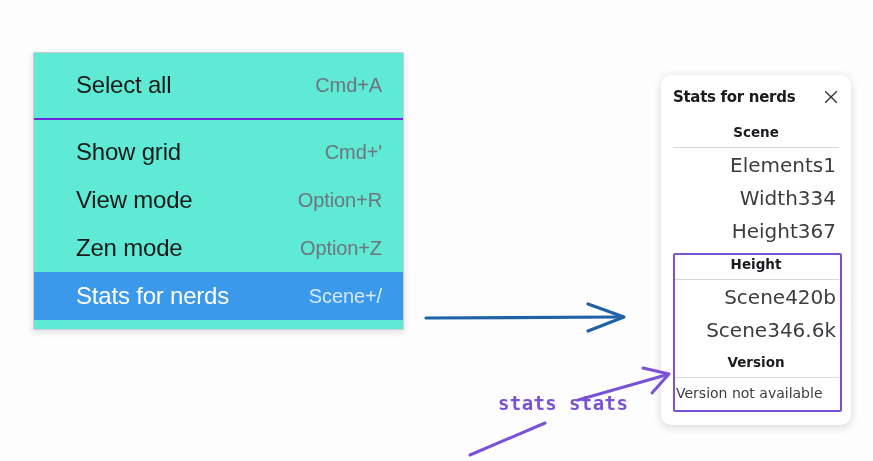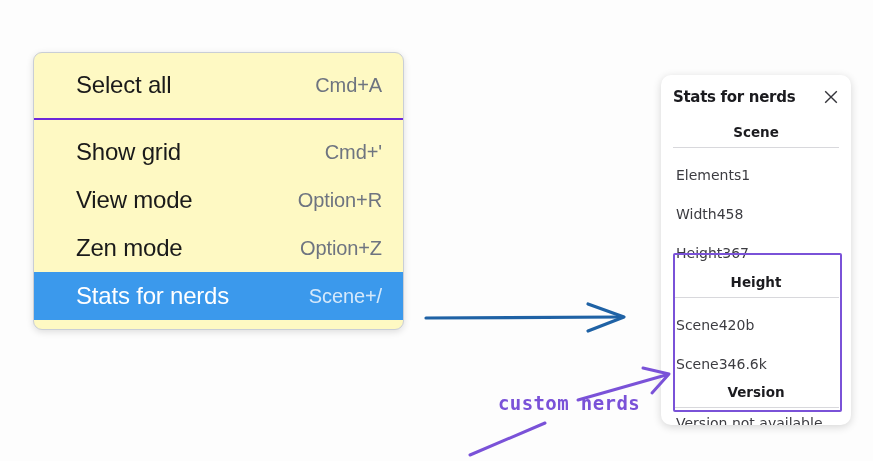--- a/index.html
+++ b/index.html
@@ -14,23 +14,23 @@
     overflow: hidden;
     position: relative;
   }
 
   
   #context-menu {
     position: absolute;
     left: 33px;
     top: 52px;
     width: 371px;
-    background: #fef9c3;
+    background: #5eead4;
     border: 1px solid #c9ced6;
-    border-radius: 9px;
+    border-radius: 1px;
     box-shadow: 0 2px 7px rgba(0,0,0,0.13);
     box-sizing: border-box;
     padding: 0;
     overflow: hidden;
   }
   .menu-group {
     padding: 8px 0 9px 0;
   }
   .menu-group + .menu-group {
     border-top: 2px solid #6d28d9;
@@ -102,26 +102,25 @@
     color: #1b1b1f;
     padding: 2px 0 7px 0;
   }
   .rule {
     height: 1px;
     background: #d8d8dc;
     margin: 0 1px;
   }
   .stat-row {
     display: flex;
-    justify-content: flex-start;
+    justify-content: flex-end;
     align-items: baseline;
-    font-size: 14px;
+    font-size: 20px;
     color: #3c3c41;
     padding: 5px 4px 4px 4px;
-    margin-top: 14px;
   }
   .stat-row .v { color: #3c3c41; }
   .stat-note {
     font-size: 14px;
     color: #3c3c41;
     padding: 7px 4px 4px 4px;
     white-space: nowrap;
   }
   
   #custom-stats-box {
@@ -201,21 +200,21 @@
 
   <div>
     <div class="section-head">Scene</div>
     <div class="rule"></div>
     <div class="stat-row">
       <span class="k">Elements</span>
       <span class="v">1</span>
     </div>
     <div class="stat-row">
       <span class="k">Width</span>
-      <span class="v">458</span>
+      <span class="v">334</span>
     </div>
     <div class="stat-row">
       <span class="k">Height</span>
       <span class="v">367</span>
     </div>
   </div>
 
   <div style="margin-top:7px;">
     <div class="section-head">Height</div>
     <div class="rule"></div>
@@ -249,13 +248,13 @@
   <g>
     <line x1="578" y1="400" x2="666" y2="375" stroke="#7a52d8" stroke-width="3" stroke-linecap="round"></line>
     <path d="M643 368 L669 374 L652 393" fill="none" stroke="#7a52d8" stroke-width="3" stroke-linecap="round" stroke-linejoin="round"></path>
   </g>
 
   <g>
     <line x1="470" y1="455" x2="545" y2="423" stroke="#7a52d8" stroke-width="3" stroke-linecap="round"></line>
   </g>
 </svg>
 
-<div id="annotation-label">custom nerds</div>
+<div id="annotation-label">stats stats</div>
 
 </body></html>

